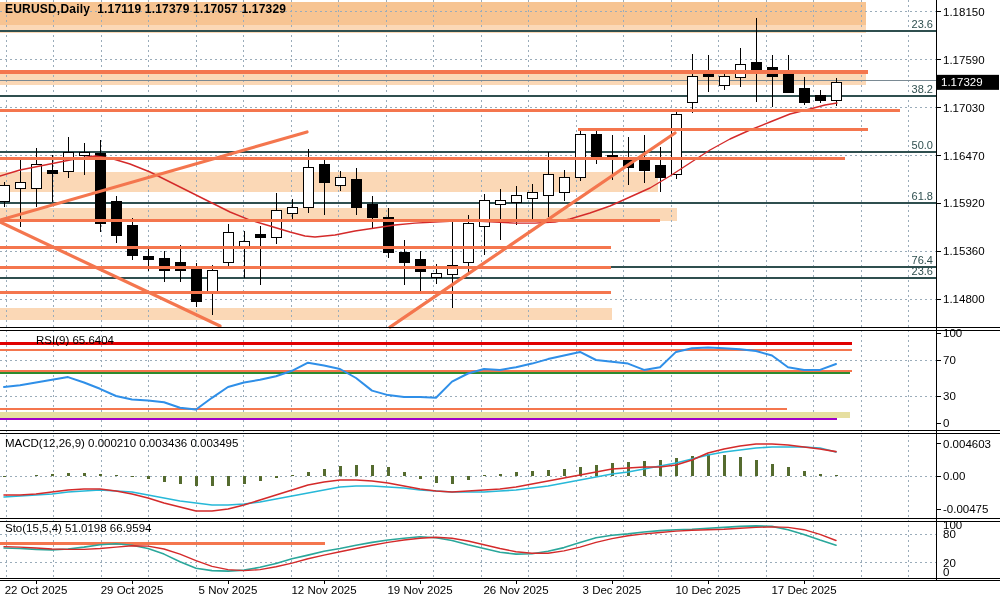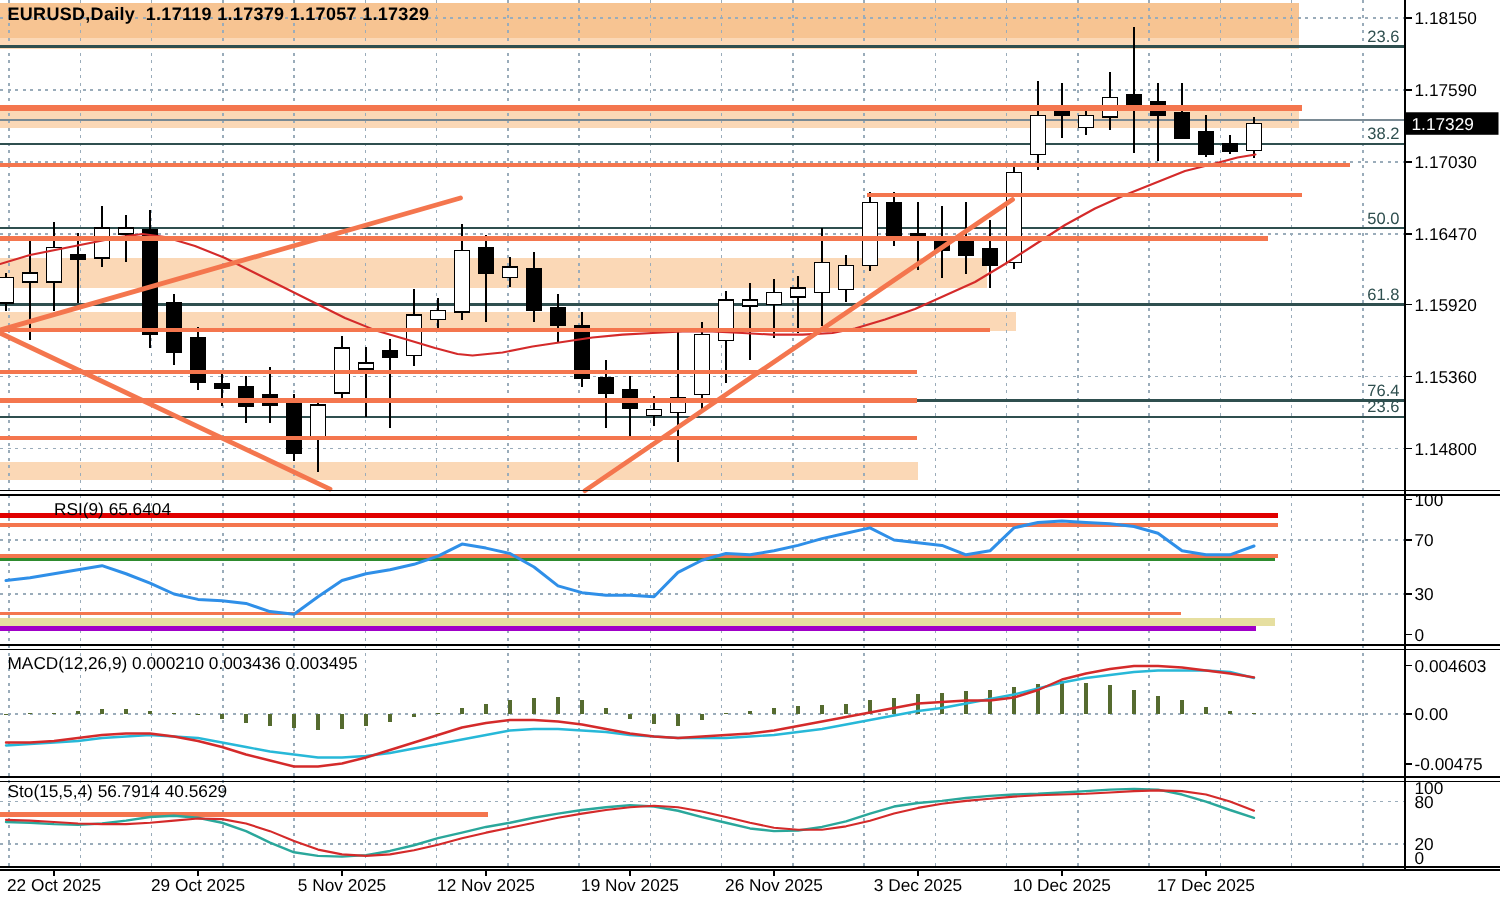--- a/index.html
+++ b/index.html
@@ -435,14 +435,14 @@
         <text x="612" y="594" fill="#000000" font-size="11.5px" font-family="Liberation Sans, sans-serif" text-anchor="middle">3 Dec 2025</text>
         <line x1="708" y1="580" x2="708" y2="584" stroke="#000" stroke-width="1" shape-rendering="crispEdges"></line>
         <text x="708" y="594" fill="#000000" font-size="11.5px" font-family="Liberation Sans, sans-serif" text-anchor="middle">10 Dec 2025</text>
         <line x1="804" y1="580" x2="804" y2="584" stroke="#000" stroke-width="1" shape-rendering="crispEdges"></line>
         <text x="804" y="594" fill="#000000" font-size="11.5px" font-family="Liberation Sans, sans-serif" text-anchor="middle">17 Dec 2025</text>
       </g>
     </svg>
   <div class="lbl hdr" style="left:5px;top:2px;">EURUSD,Daily  1.17119 1.17379 1.17057 1.17329</div>
   <div class="lbl" style="left:5px;top:334px;margin-left:31px;">RSI(9) 65.6404</div>
   <div class="lbl" style="left:5px;top:437px;">MACD(12,26,9) 0.000210 0.003436 0.003495</div>
-  <div class="lbl" style="left:5px;top:522px;">Sto(15,5,4) 56.7914 40.5629</div>
+  <div class="lbl" style="left:5px;top:522px;">Sto(15,5,4) 51.0198 66.9594</div>
 </div>
 
 </body></html>

